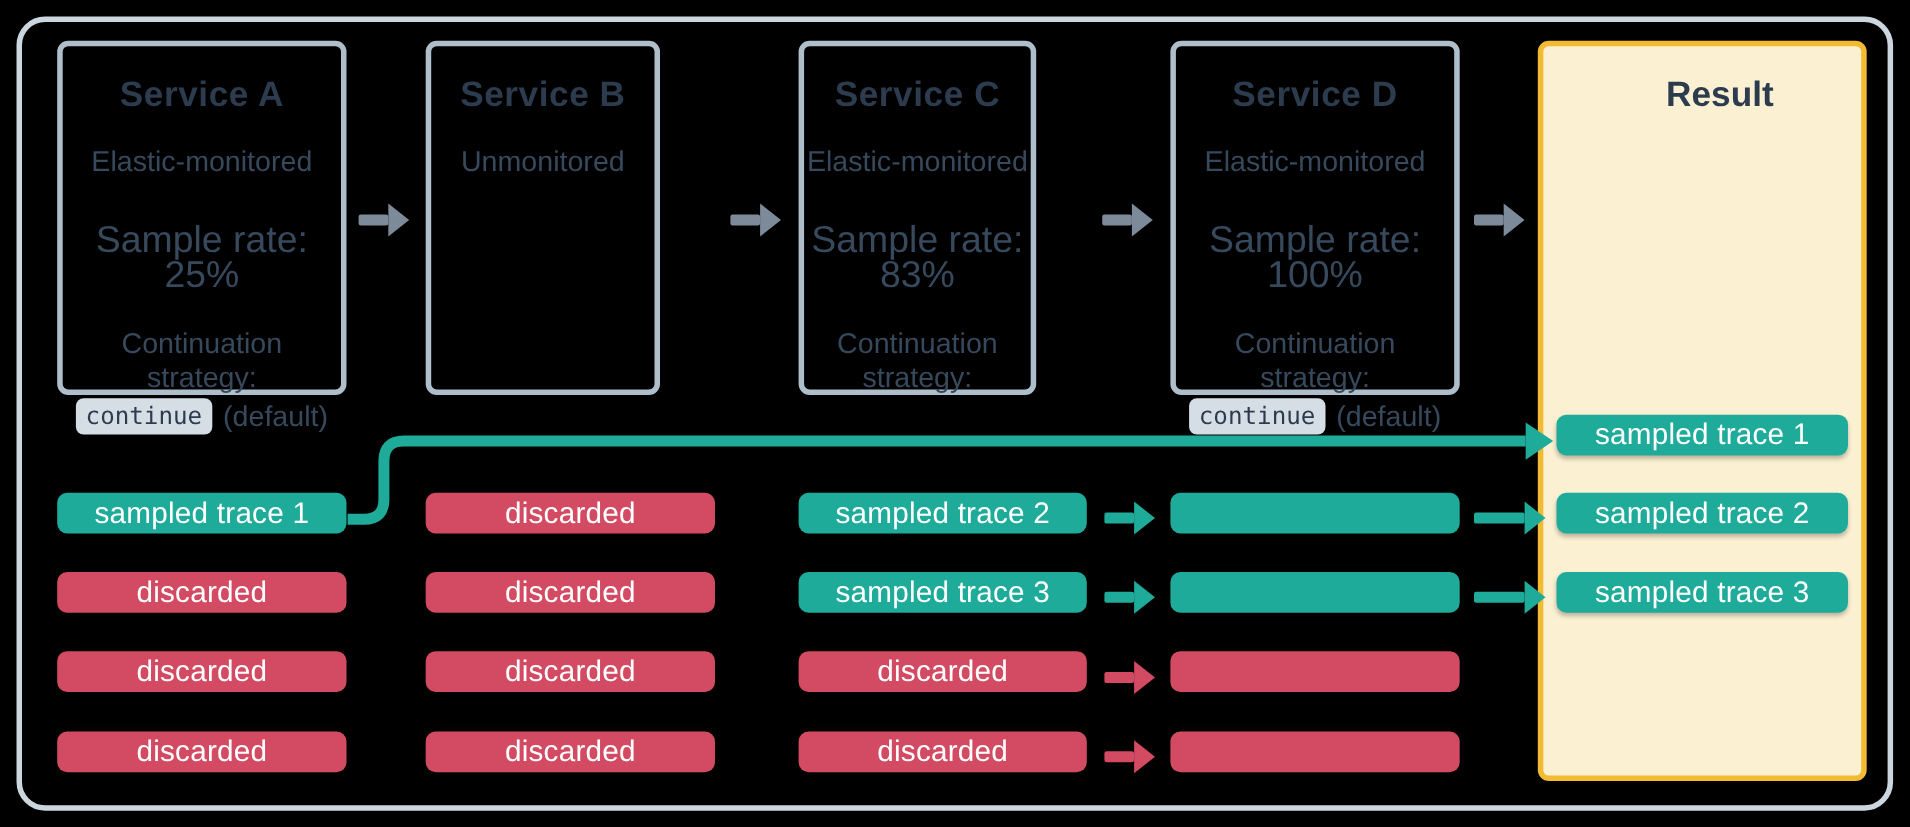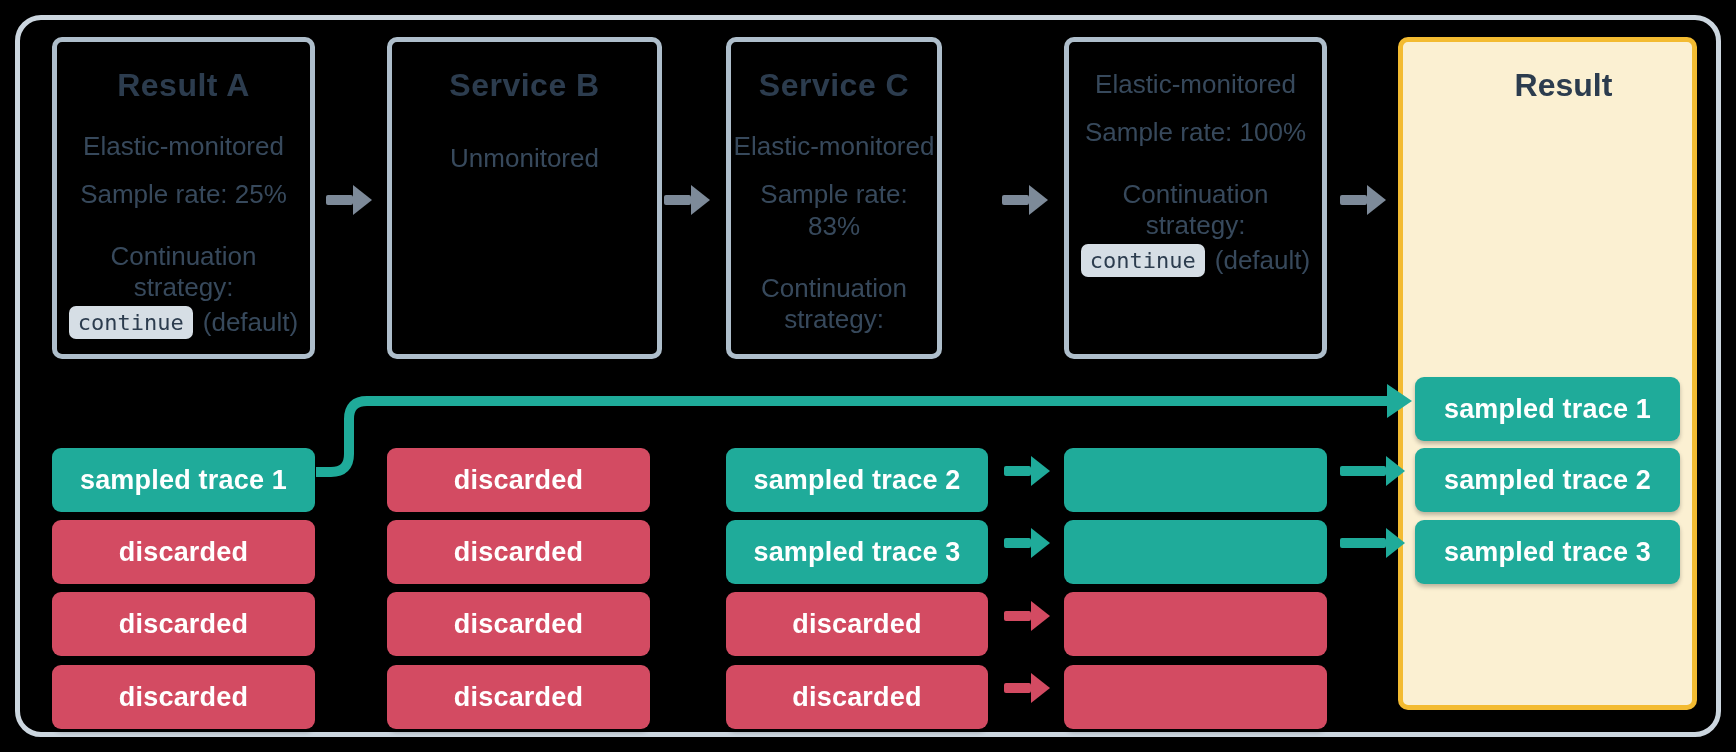--- a/index.html
+++ b/index.html
@@ -11,48 +11,48 @@
     position:absolute; left:15px; top:15px; width:1706px; height:722px;
     border:5px solid var(--frame_border); border-radius:26px; box-sizing:border-box;
   }
   .service-box {
     position:absolute; top:37px; height:322px; box-sizing:border-box;
     border:5px solid var(--service_border); border-radius:10px;
     display:flex; flex-direction:column; align-items:center; text-align:center;
     color:var(--body_text);
   }
   .box-a { left:52px;  width:263px; }
-  .box-b { left:387px; width:275px;gap:12px; }
+  .box-b { left:387px; width:213px; }
   .box-c { left:726px; width:216px; }
   .box-d { left:1064px; width:263px; }
   .sb-title { margin-top:24px; font-size:32px; font-weight:800; letter-spacing:.5px; color:var(--title_text); line-height:38px; }
   .sb-mon   { margin-top:26px; font-size:26px; line-height:32px; }
-  .sb-rate  { margin-top:16px; font-size:26px; line-height:32px; }
+  .sb-rate  { margin-top:40px; font-size:34px; line-height:32px; }
   .sb-strategy { margin-top:31px; font-size:26px; line-height:31px; width:200px; }
   .sb-code-row { margin-top:3px; display:flex; align-items:center; gap:10px; }
   .code-badge {
     background:var(--badge_bg); color:var(--title_text);
     font-family:"DejaVu Sans Mono", monospace; font-size:22px;
     padding:4px 9px; border-radius:7px; white-space:nowrap;
   }
   .sb-note { font-size:26px; }
 
   .result-box {
     position:absolute; left:1398px; top:37px; width:299px; height:673px;
     box-sizing:border-box; background:var(--result_bg);
     border:5px solid var(--result_border); border-radius:10px;
   }
   .rb-title { margin-top:24px; text-align:center; font-size:32px; font-weight:800; color:var(--title_text); line-height:38px;padding-left:32px; }
   .r-pill { left:12px; width:265px; }
   .rp-0 { top:335px; } .rp-1 { top:406px; } .rp-2 { top:478px; }
 
   .pill {
-    position:absolute; height:64px; border-radius:9px;
+    position:absolute; height:37px; border-radius:9px;
     display:flex; align-items:center; justify-content:center;
-    color:#fff; font-size:27px; font-weight:700; letter-spacing:.2px;
+    color:#fff; font-size:27px; font-weight:400; letter-spacing:.2px;
     box-shadow:0 3px 4px rgba(0,0,0,0.25); box-sizing:border-box;text-align:center;
   }
   .teal { background:var(--sampled); }
   .red  { background:var(--discarded); }
   .pa { left:52px;  width:263px; }
   .pb { left:387px; width:263px; }
   .pc { left:726px; width:262px; }
   .pd { left:1064px; width:263px; }
   .row-1 { top:448px; } .row-2 { top:520px; } .row-3 { top:592px; } .row-4 { top:665px; }
 
@@ -72,21 +72,21 @@
   .connector { position:absolute; left:0; top:0; }
 </style>
 </head>
 <body>
 
 <div class="stage">
 
   <div class="frame"></div>
 
   <div class="service-box box-a">
-    <div class="sb-title">Result A</div>
+    <div class="sb-title">Service A</div>
     <div class="sb-mon">Elastic-monitored</div>
     <div class="sb-rate">Sample rate: 25%</div>
     <div class="sb-strategy">Continuation strategy:</div>
     <div class="sb-code-row">
       <span class="code-badge">continue</span>
       <span class="sb-note">(default)</span>
     </div>
   </div>
 
   <div class="service-box box-b">
@@ -95,20 +95,21 @@
   </div>
 
   <div class="service-box box-c">
     <div class="sb-title">Service C</div>
     <div class="sb-mon">Elastic-monitored</div>
     <div class="sb-rate">Sample rate: 83%</div>
     <div class="sb-strategy">Continuation strategy:</div>
   </div>
 
   <div class="service-box box-d">
+    <div class="sb-title">Service D</div>
     <div class="sb-mon">Elastic-monitored</div>
     <div class="sb-rate">Sample rate: 100%</div>
     <div class="sb-strategy">Continuation strategy:</div>
     <div class="sb-code-row">
       <span class="code-badge">continue</span>
       <span class="sb-note">(default)</span>
     </div>
   </div>
 
   <div class="result-box">

